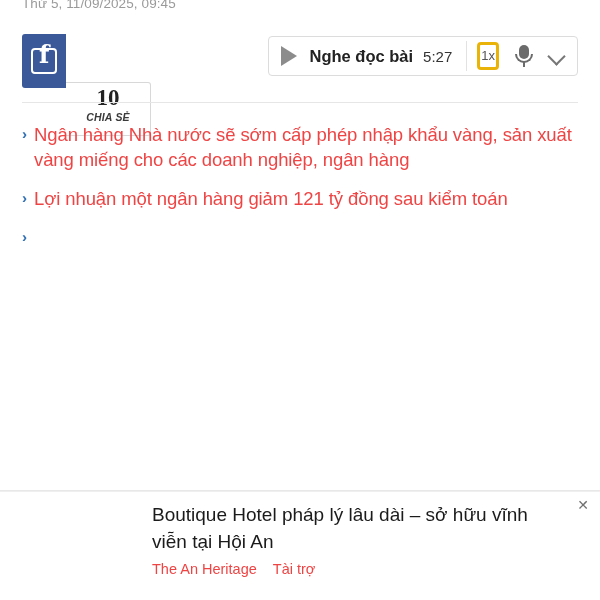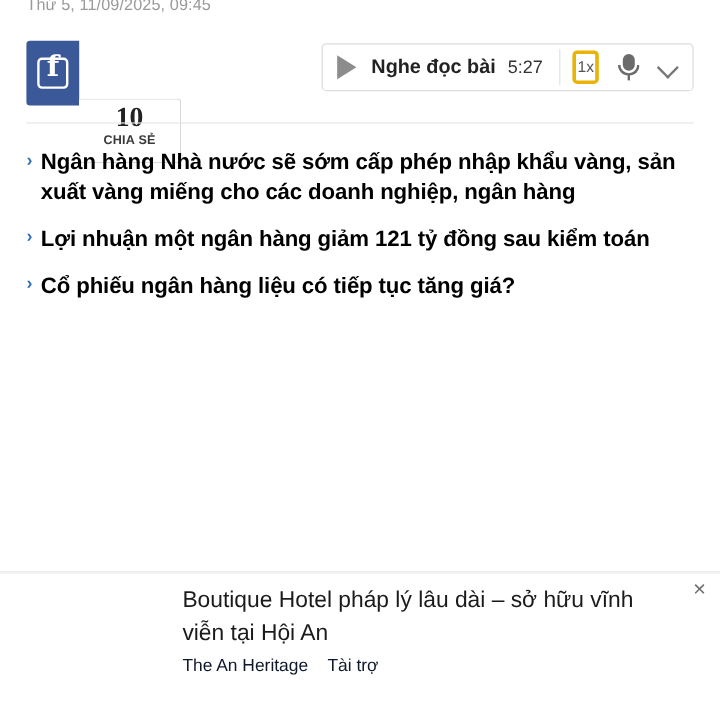--- a/index.html
+++ b/index.html
@@ -95,20 +95,21 @@
     font-family: "Liberation Serif", serif;
   }
   .share-count .lbl {
     display: block;
     font-size: 10.5px;
     font-weight: bold;
     color: #3a3a3a;
     letter-spacing: 0.2px;
     line-height: 12px;
     margin-top: 1px;
+    font-style: italic;
   }
 
   
   .audio-player {
     position: absolute;
     right: 0;
     top: 2px;
     height: 40px;
     min-width: 305px;
     border: 1px solid #dcdcdc;
@@ -232,22 +233,22 @@
   }
   .rel-caret {
     color: #2f6fb5;
     font-size: 15px;
     line-height: 24px;
     margin-right: 7px;
     flex: 0 0 auto;
     font-weight: bold;
   }
   .rel-text {
-    color: #000000;
-    font-weight: bold;
+    color: #ef4444;
+    font-weight: normal;
     font-size: 18.5px;
     line-height: 25px;
     letter-spacing: -0.1px;
   }
 
   
   .lead {
     position: absolute;
     left: 22px;
     right: 24px;
@@ -258,39 +259,39 @@
     line-height: 32px;
     color: #1b1b1b;
   }
 
   
   .ad {
     position: absolute;
     left: 0;
     right: 0;
     bottom: 0;
-    height: 124px;
+    height: 110px;
     background: #ffffff;
     border-top: 1px solid #e8e8e8;
   }
   .ad-title {
     position: absolute;
     left: 152px;
     right: 40px;
     top: 10px;
     font-size: 19px;
     line-height: 27px;
     color: #1b1b1b;
   }
   .ad-meta {
     position: absolute;
     left: 152px;
     top: 70px;
     font-size: 14.5px;
-    color: #0f172a;
+    color: #ef4444;
   }
   .ad-meta .sponsor { margin-left: 12px; }
   .ad-close {
     position: absolute;
     right: 9px;
     top: 6px;
     font-size: 14px;
     color: #707070;
     width: 16px;
     height: 16px;
@@ -343,21 +344,20 @@
     <div class="rel-item">
       <span class="rel-caret">›</span>
       <span class="rel-text">Ngân hàng Nhà nước sẽ sớm cấp phép nhập khẩu vàng, sản xuất vàng miếng cho các doanh nghiệp, ngân hàng</span>
     </div>
     <div class="rel-item">
       <span class="rel-caret">›</span>
       <span class="rel-text">Lợi nhuận một ngân hàng giảm 121 tỷ đồng sau kiểm toán</span>
     </div>
     <div class="rel-item">
       <span class="rel-caret">›</span>
-      <span class="rel-text">Cổ phiếu ngân hàng liệu có tiếp tục tăng giá?</span>
     </div>
   </div>
 
 
   <div class="ad">
     <div class="ad-shade"></div>
     <div class="ad-title">Boutique Hotel pháp lý lâu dài – sở hữu vĩnh viễn tại Hội An</div>
     <div class="ad-meta">
       <span>The An Heritage</span>
       <span class="sponsor">Tài trợ</span>

